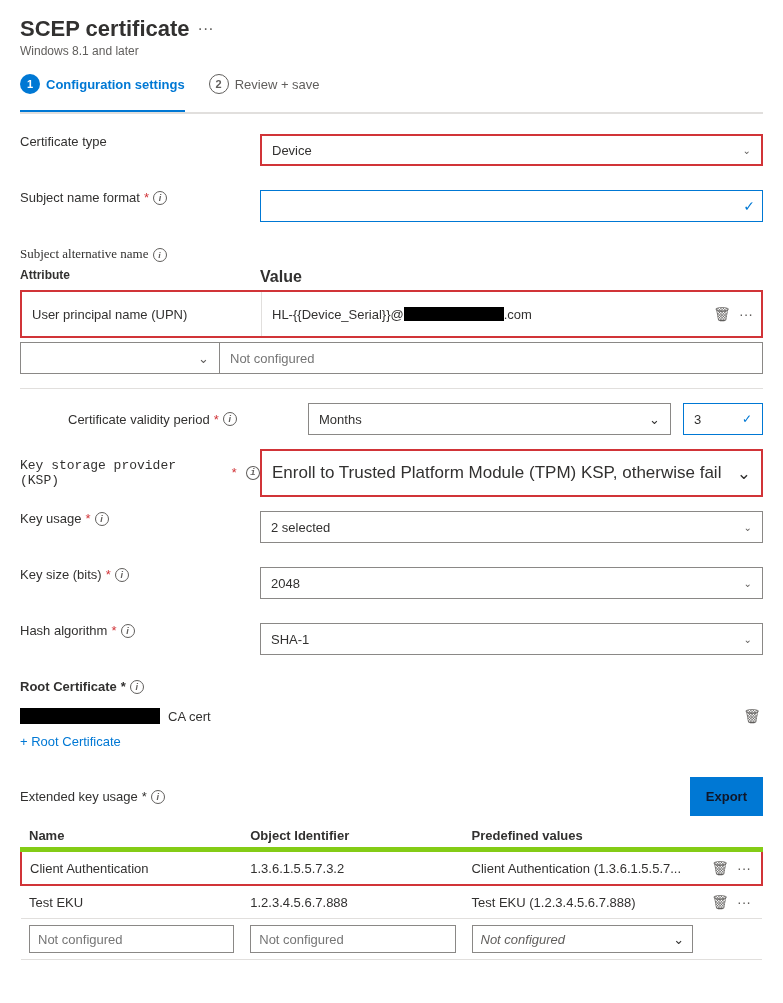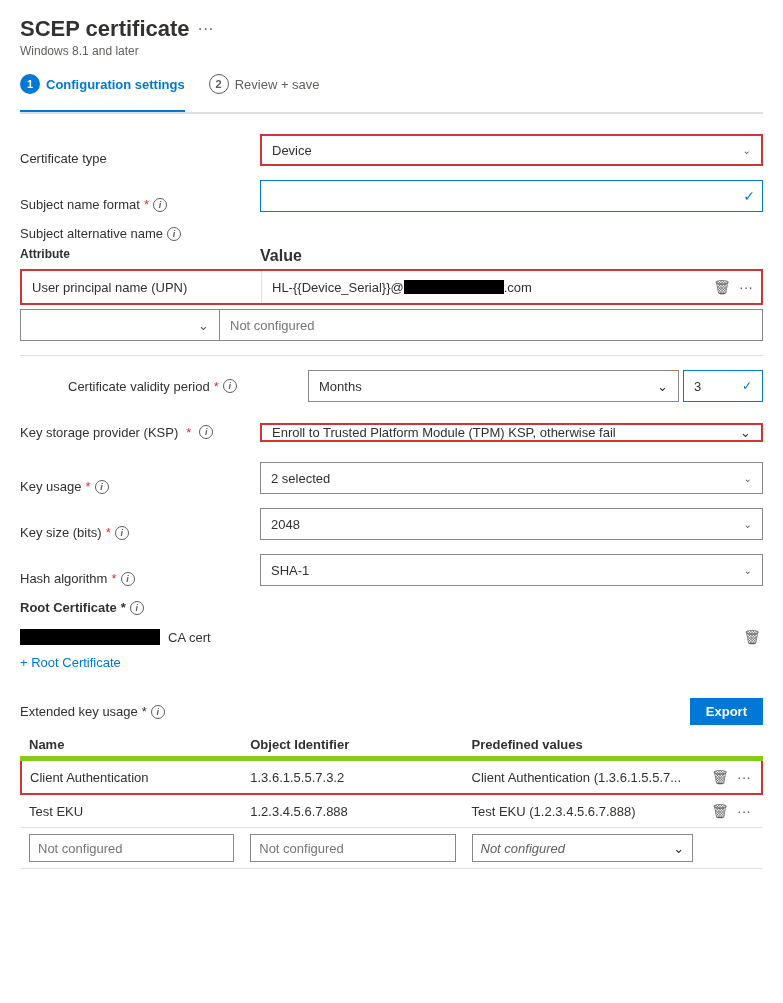--- a/index.html
+++ b/index.html
@@ -76,22 +76,22 @@
     .step.active .step-circle {
       background: #0078d4;
       color: #fff;
     }
     .step:not(.active) .step-circle {
       border: 1px solid #605e5c;
       color: #605e5c;
     }
     .form-row {
       display: flex;
-      align-items: flex-end;
-      margin-bottom: 14px;
+      align-items: flex-start;
+      margin-bottom: 24px;
       min-height: 32px;
     }
     .form-label {
       width: 240px;
       flex-shrink: 0;
       font-size: 13px;
       color: #323130;
       display: flex;
       align-items: center;
       gap: 4px;
@@ -151,20 +151,21 @@
     .san-section {
       margin-bottom: 14px;
     }
     .san-label {
       font-size: 13px;
       color: #323130;
       display: flex;
       align-items: flex-end;
       gap: 4px;
       margin-bottom: 6px;
+      font-family: Liberation Serif, serif;
     }
     .san-header-row {
       display: flex;
       gap: 0;
       margin-bottom: 4px;
     }
     .san-col-attr {
       width: 240px;
       font-size: 12px;
       font-weight: 600;
@@ -183,21 +184,21 @@
       border: 2px solid #d13438;
       margin-bottom: 4px;
     }
     .san-row-inner {
       display: flex;
       flex: 1;
       align-items: center;
     }
     .san-attr-cell {
       width: 240px;
-      padding: 16px 10px;
+      padding: 22px 10px;
       font-size: 13px;
       color: #323130;
       border-right: 1px solid #e1dfdd;
       height: 32px;
       display: flex;
       align-items: center;
     }
     .san-val-cell {
       flex: 1;
       padding: 4px 10px;
@@ -266,21 +267,21 @@
     }
     .validity-label {
       width: 240px;
       flex-shrink: 0;
       display: flex;
       align-items: center;
       gap: 4px;
     }
     .validity-controls {
       display: flex;
-      gap: 4px;
+      gap: 12px;
       flex: 1;
     }
     .validity-dropdown {
       flex: 1;
       display: flex;
       align-items: center;
       justify-content: space-between;
       border: 1px solid #8a8886;
       padding: 4px 10px;
       height: 32px;
@@ -303,31 +304,32 @@
     }
     .ksp-row {
       display: flex;
       align-items: center;
       margin-bottom: 14px;
     }
     .ksp-row .form-label {
       display: flex;
       align-items: center;
       gap: 8px;
+      font-family: Liberation Mono, monospace;
     }
     .ksp-dropdown {
       flex: 1;
       border: 2px solid #d13438;
       display: flex;
       align-items: center;
       justify-content: space-between;
       padding: 4px 10px;
-      height: 19px;
-      cursor: pointer;
-      font-size: 13px;
+      height: 48px;
+      cursor: pointer;
+      font-size: 17px;
     }
     .divider {
       border: none;
       border-top: 1px solid #e1dfdd;
       margin: 8px 0 14px 0;
     }
     .root-cert-section {
       margin-bottom: 14px;
     }
     .root-cert-label {
@@ -379,23 +381,23 @@
     }
     .eku-label {
       font-size: 13px;
       color: #323130;
       display: flex;
       align-items: center;
       gap: 4px;
     }
     .export-btn {
       background: #0078d4;
-      color: #ffffff;
+      color: #0f172a;
       border: none;
-      padding: 6px 16px;
+      padding: 12px 16px;
       font-size: 13px;
       cursor: pointer;
       font-weight: 600;
     }
     .eku-table {
       width: 100%;
       border-collapse: collapse;
     }
     .eku-table th {
       text-align: left;

